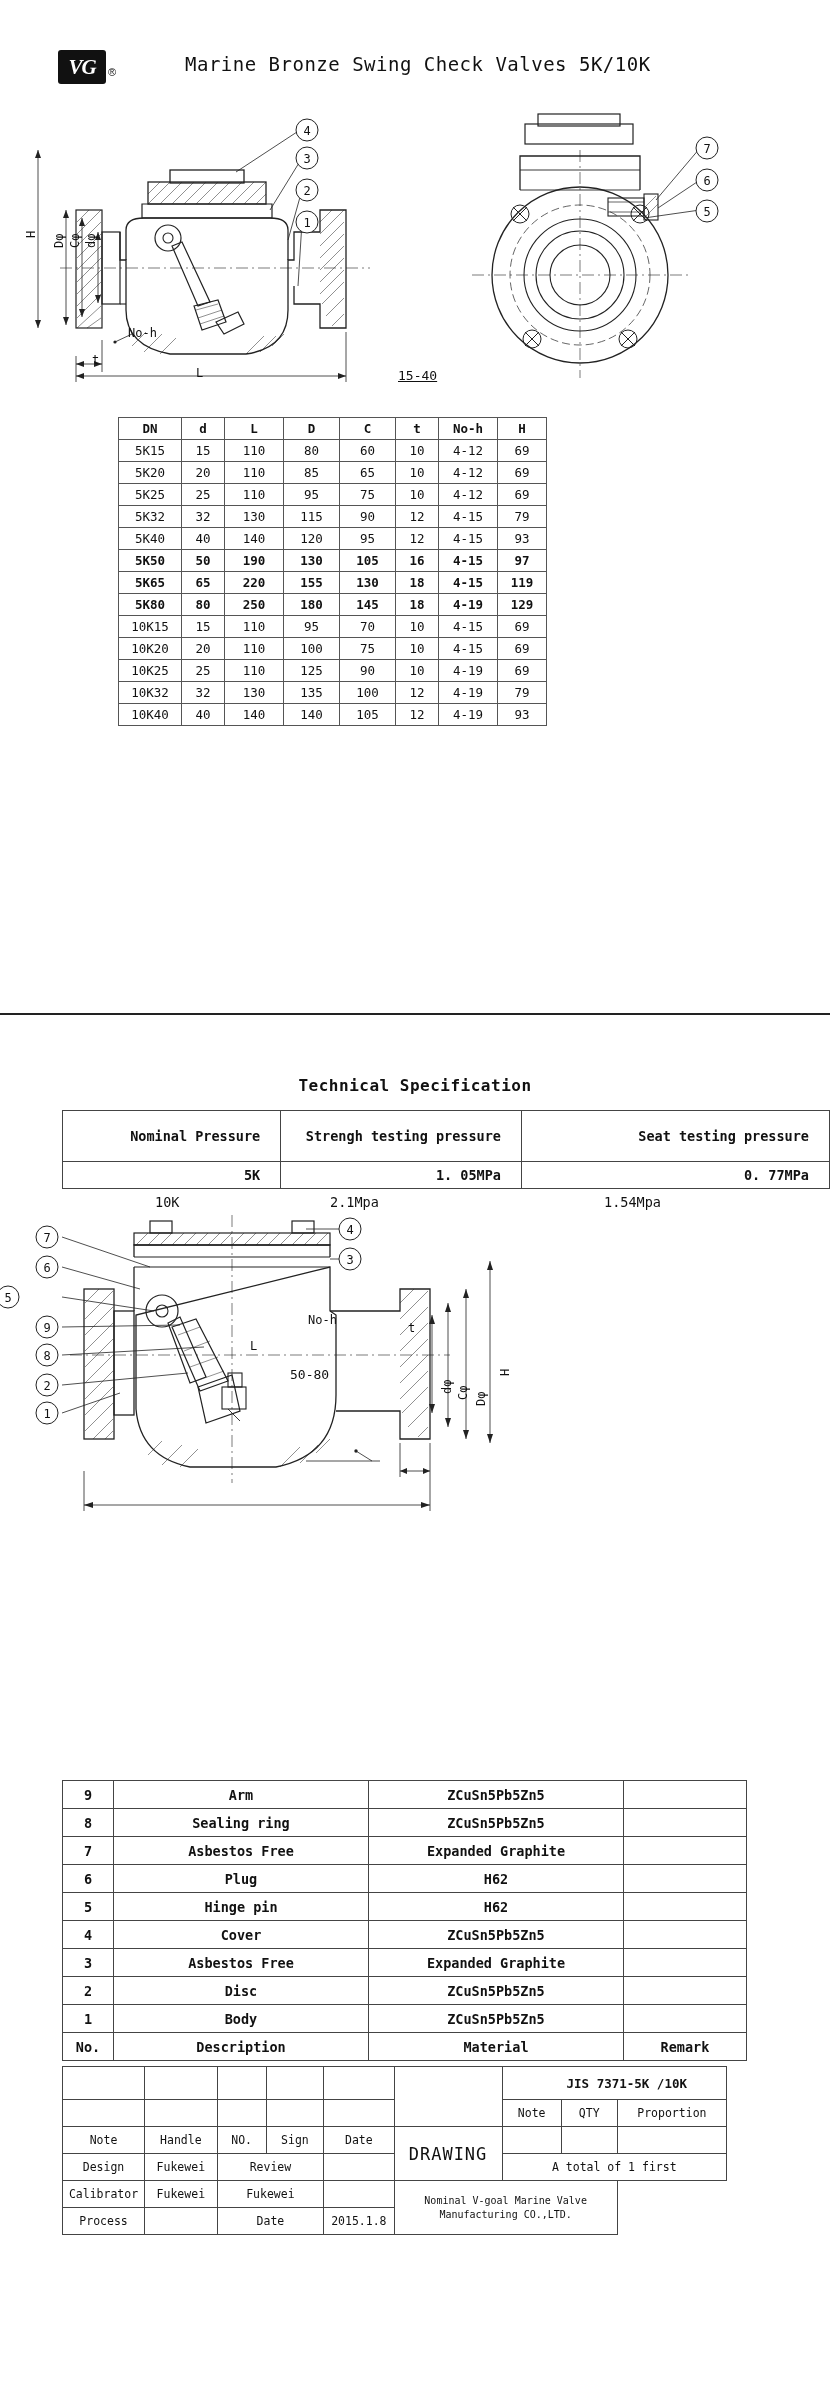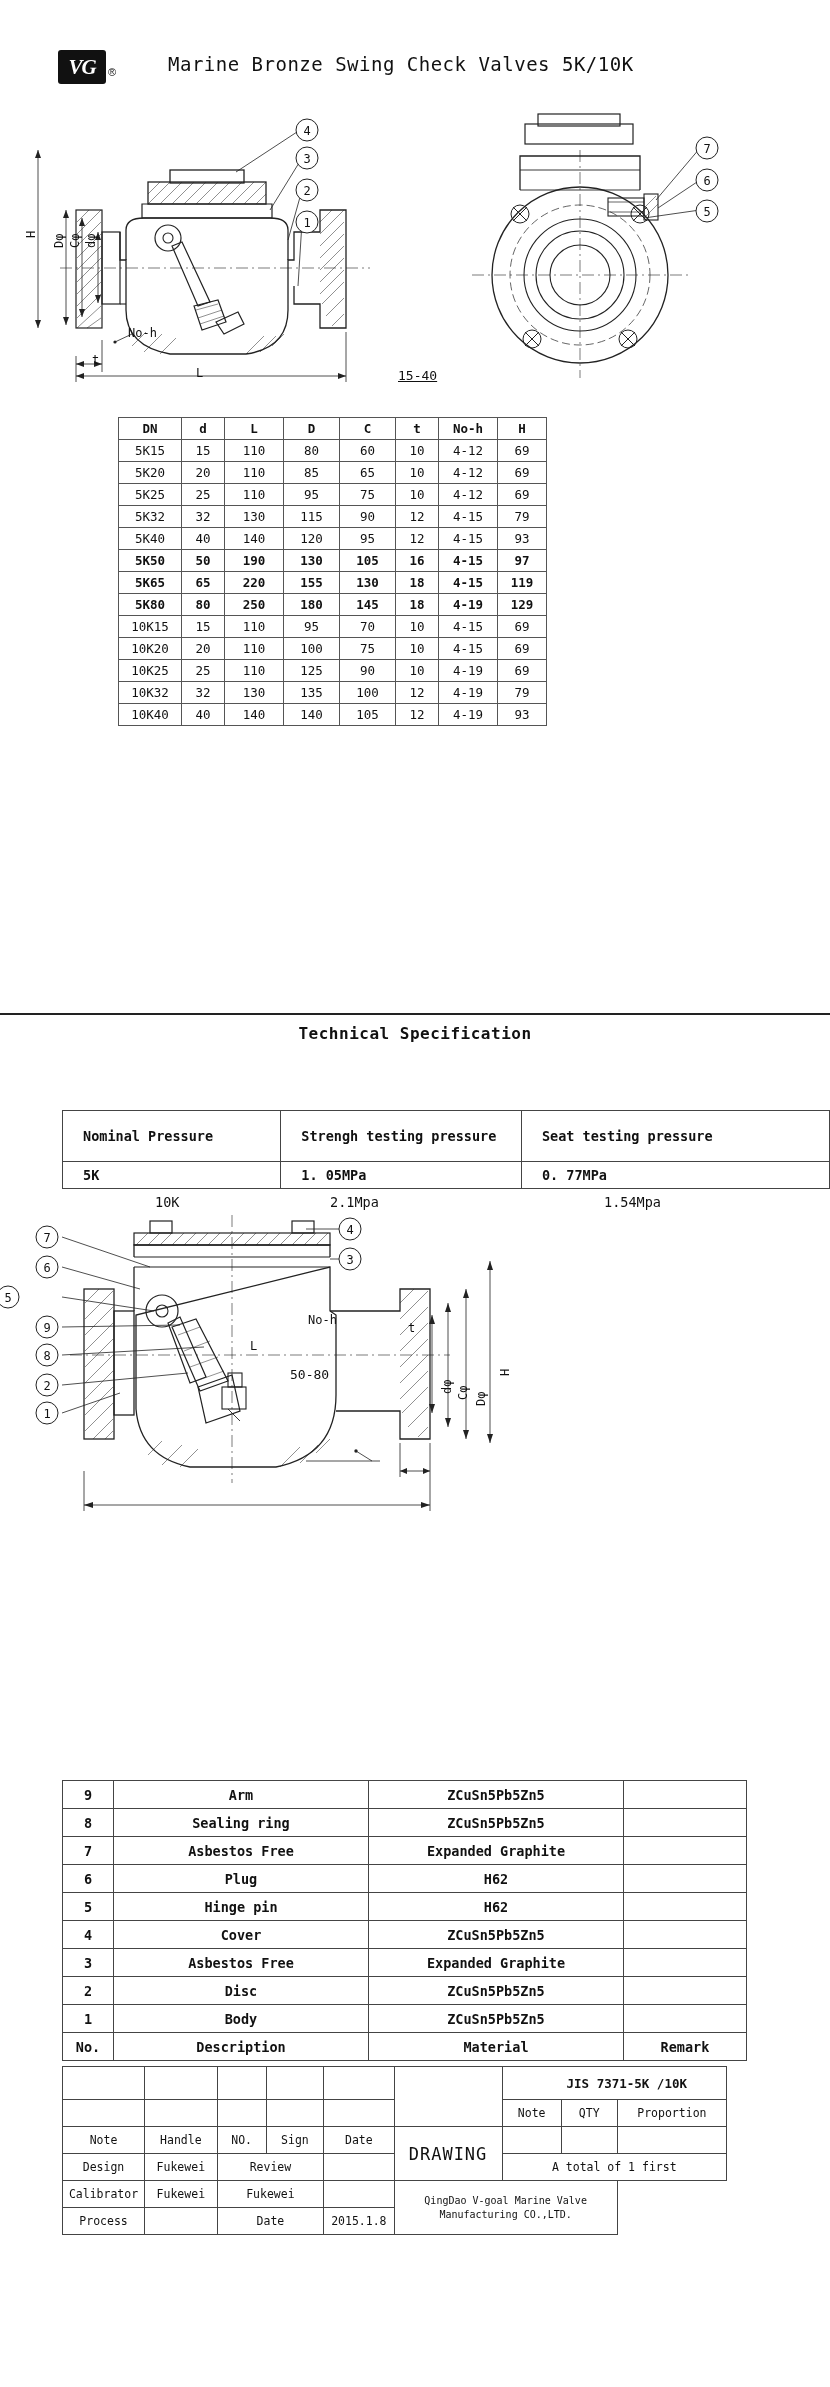--- a/index.html
+++ b/index.html
@@ -13,21 +13,21 @@
   .page{position:relative;width:830px;height:2387px;overflow:hidden;}
 
   
   .header{position:absolute;top:28px;left:0;width:830px;height:60px;}
   .logo{position:absolute;left:58px;top:22px;width:66px;height:34px;}
   .logo .box{position:absolute;left:0;top:0;width:48px;height:34px;background:#111;border-radius:3px;}
   .logo .vg{position:absolute;left:6px;top:3px;width:36px;height:28px;color:#fff;font-family:"Liberation Serif",serif;
             font-style:italic;font-weight:bold;font-size:21px;line-height:28px;text-align:center;letter-spacing:-1px;}
   .logo .reg{position:absolute;left:50px;top:16px;font-size:11px;}
   .header h1{
-    position:absolute;left:168px;top:25px;margin:0;
+    position:absolute;left:185px;top:25px;margin:0;
     font-family:"DejaVu Sans Mono", monospace;
     font-size:19px;font-weight:normal;letter-spacing:0.5px;color:#111;
   }
 
   
   svg{display:block;}
   .dw{position:absolute;}
 
   
   table{border-collapse:collapse;}
@@ -46,28 +46,28 @@
     font-weight:normal;
   }
   .dimtable th{font-weight:bold;}
   .dimtable tr.bold td{font-weight:bold;}
   .c-dn{width:62px;}.c-d{width:42px;}.c-l{width:58px;}.c-D{width:55px;}
   .c-C{width:55px;}.c-t{width:42px;}.c-noh{width:58px;}.c-H{width:48px;}
 
   .divider{position:absolute;left:0;top:1013px;width:830px;height:2px;background:#222;}
 
   .spec-title{
-    position:absolute;left:0;top:1024px;width:830px;text-align:center;
+    position:absolute;left:0;top:1076px;width:830px;text-align:center;
     font-family:"DejaVu Sans Mono", monospace;font-size:16px;font-weight:bold;letter-spacing:0.5px;
   }
   .spectable{
     position:absolute;left:62px;top:1110px;
     font-family:"DejaVu Sans Mono", monospace;font-size:13.5px;
   }
-  .spectable td{border:1px solid #444;text-align:left;padding:5px 20px;font-weight:bold;}
+  .spectable td{border:1px solid #444;text-align:right;padding:5px 20px;font-weight:bold;}
   .spectable td.hd{font-weight:bold;height:40px;}
   .sp1{width:190px;}.sp2{width:215px;}.sp3{width:290px;}
 
   .spec-row2{position:absolute;font-family:"DejaVu Sans Mono", monospace;font-size:13.5px;}
   .r2a{left:155px;top:1194px;}
   .r2b{left:330px;top:1194px;}
   .r2c{left:604px;top:1194px;}
 
   
   .partstable{
@@ -807,21 +807,21 @@
         <td colspan="2">Review</td>
         <td></td>
         <td colspan="3">A total of 1 first</td>
       </tr>
       <tr>
         <td>Calibrator</td>
         <td>Fukewei</td>
         <td colspan="2">Fukewei</td>
         <td></td>
         <td rowspan="2" colspan="3" class="tb-company">
-          <div>QingDao V-goal Marine Valve</div>
+          <div>Nominal V-goal Marine Valve</div>
           <div>Manufacturing CO.,LTD.</div>
         </td>
       </tr>
       <tr>
         <td>Process</td>
         <td></td>
         <td colspan="2">Date</td>
         <td>2015.1.8</td>
       </tr>
     </tbody>

